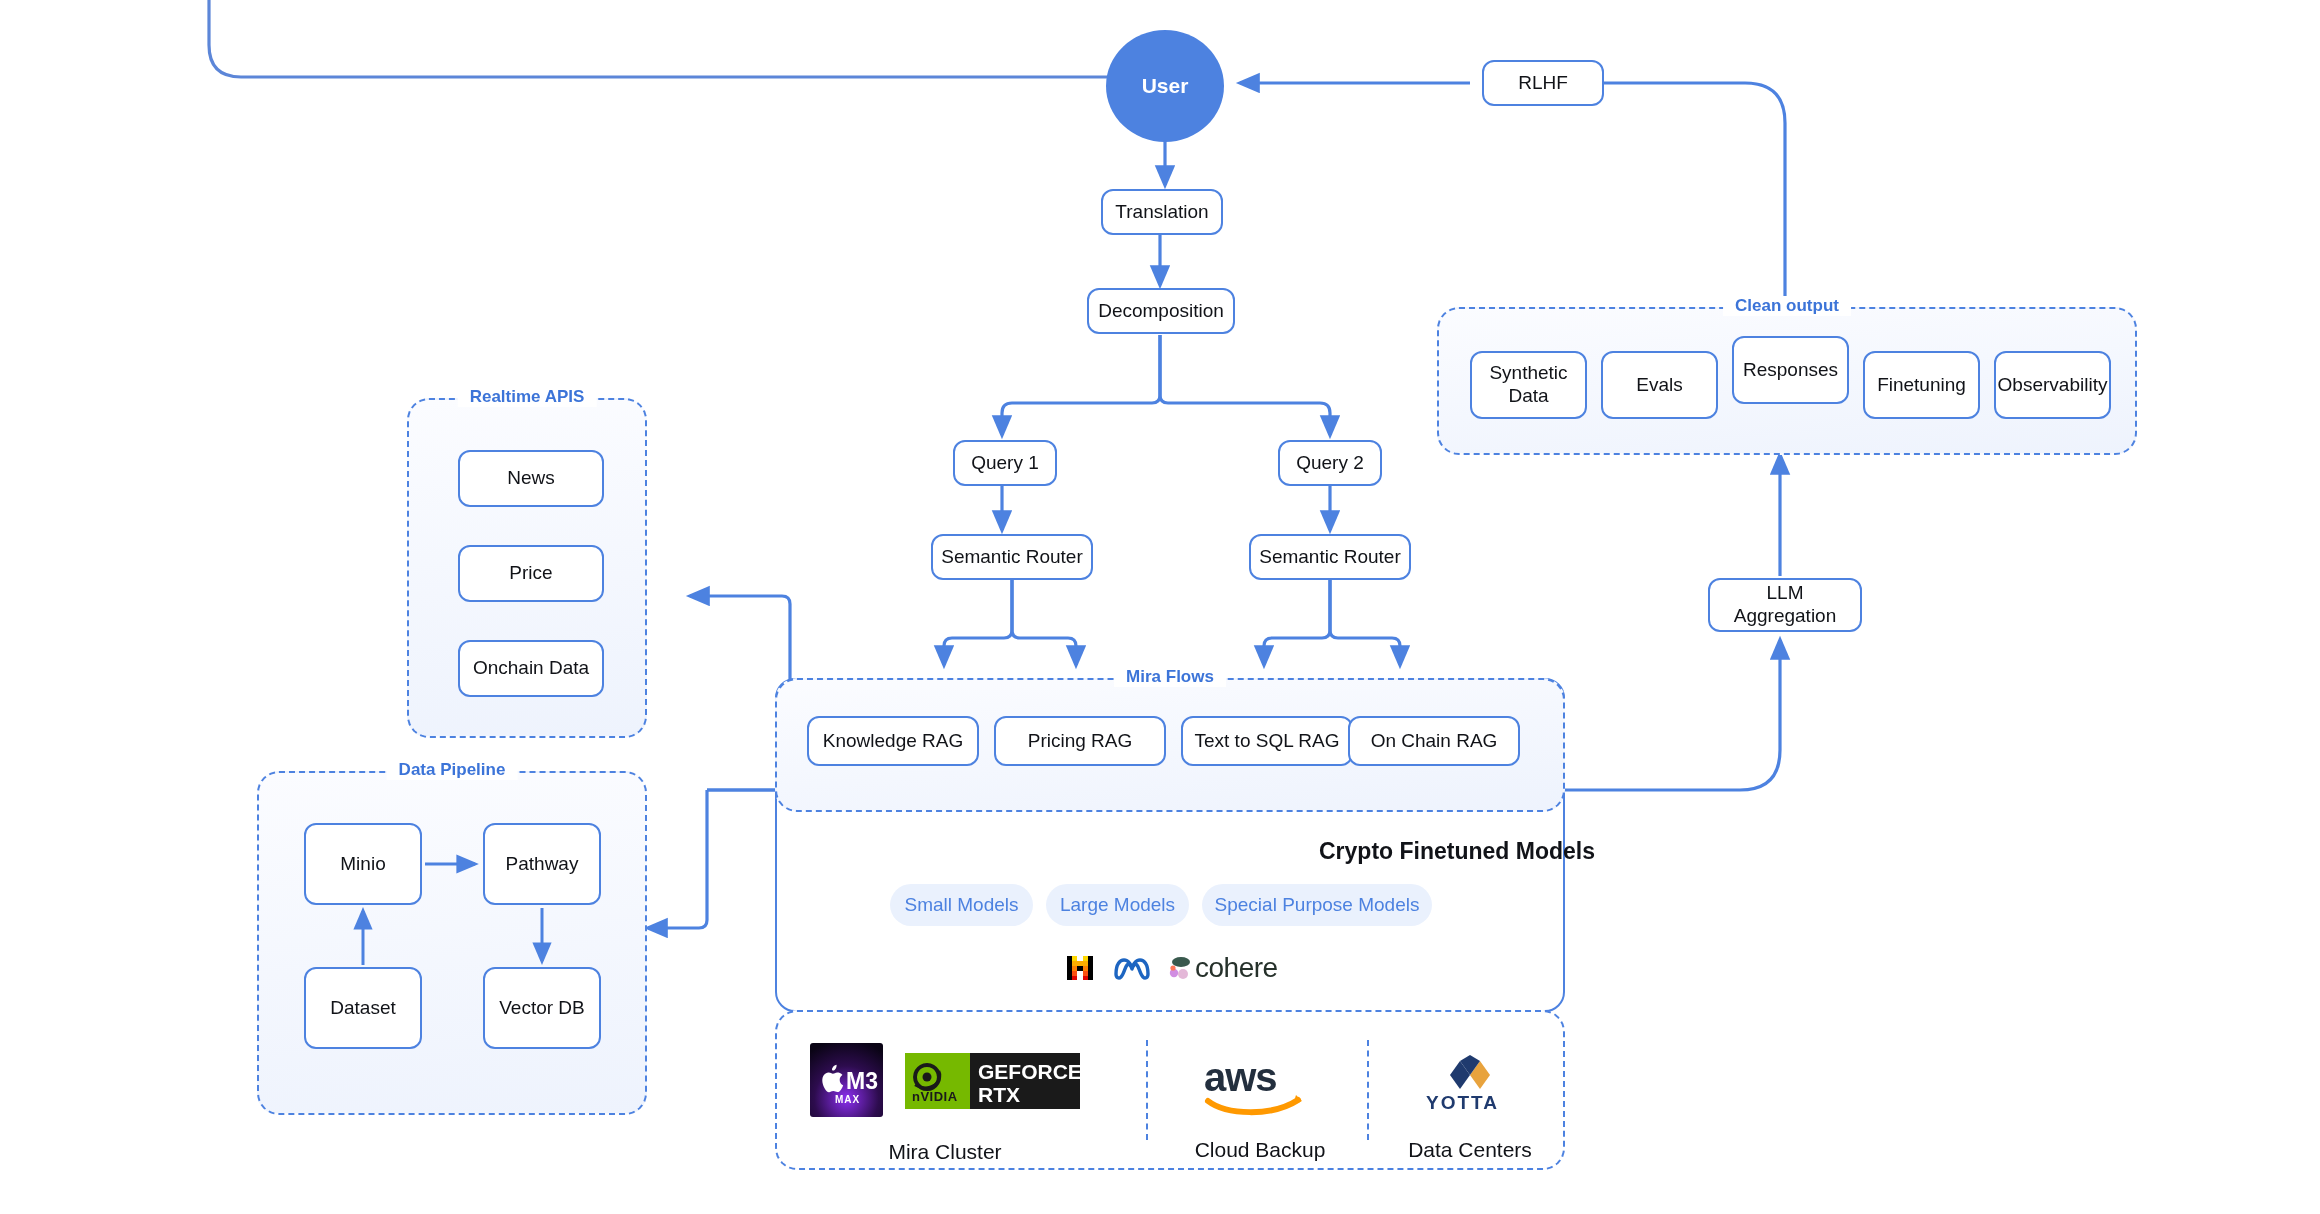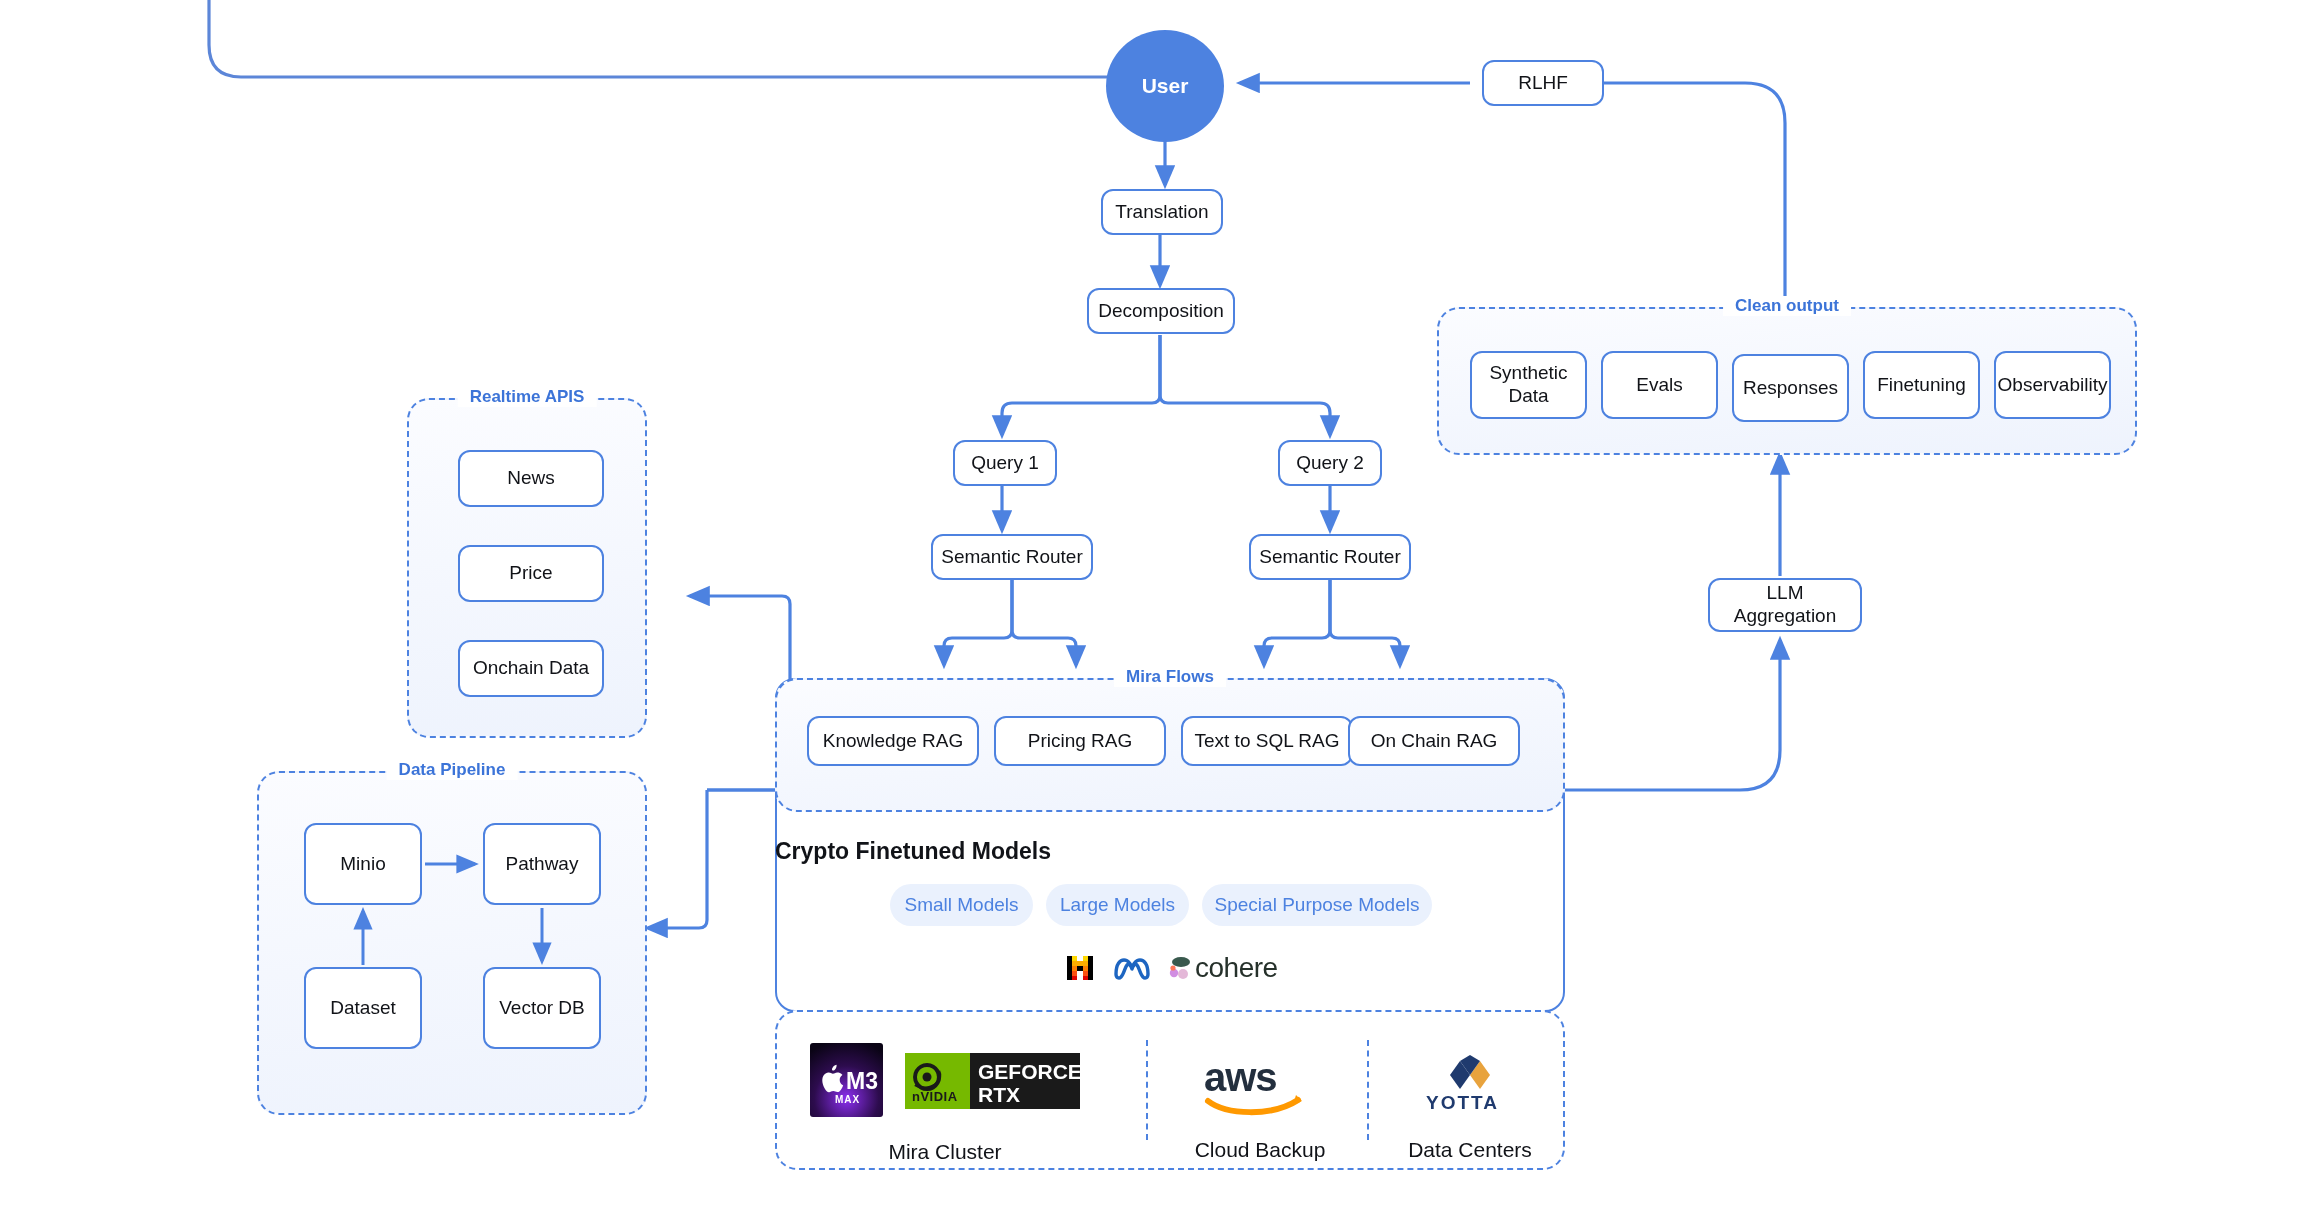--- a/index.html
+++ b/index.html
@@ -24,21 +24,21 @@
   .dashgroup > .grp-title{
     position:absolute;top:-13px;left:50%;transform:translateX(-50%);
     background:#ffffff;padding:0 12px;color:#3c74d8;font-size:17px;font-weight:bold;white-space:nowrap;
   }
   .solidgroup{
     position:absolute;border:2px solid #4d82e0;border-radius:20px;box-sizing:border-box;background:#ffffff;
   }
   .bottomgroup{
     position:absolute;border:2.5px dashed #4d82e0;border-radius:22px;box-sizing:border-box;background:#ffffff;
   }
-  .center-title{position:absolute;width:100%;text-align:left;font-size:23px;color:#111318;font-weight:bold;}
+  .center-title{position:absolute;width:100%;text-align:right;font-size:23px;color:#111318;font-weight:bold;padding-left:30px;}
   .pill{
     position:absolute;background:#eaf1fd;border-radius:28px;color:#4d82e0;font-size:19px;
     display:flex;align-items:center;justify-content:center;padding:0 20px;box-sizing:border-box;white-space:nowrap;
   }
   .ragsline{position:absolute;width:100%;text-align:center;font-size:19px;color:#111318;}
   .hw-label{position:absolute;text-align:center;font-size:21px;color:#111318;}
   .divider{position:absolute;border-left:2.5px dashed #4d82e0;}
   .logorow{position:absolute;display:flex;align-items:center;gap:18px;}
   .cohere-text{font-family:"Liberation Sans",sans-serif;font-size:28px;color:#26312b;letter-spacing:-0.5px;}
 </style>
@@ -118,21 +118,21 @@
   </div>
 
   <div class="dashgroup" style="left:1437px;top:307px;width:700px;height:148px;">
     <div class="grp-title">Clean output</div>
     <div class="node" style="left:31px;top:42px;width:117px;height:68px;">
       <span>Synthetic Data</span>
     </div>
     <div class="node" style="left:162px;top:42px;width:117px;height:68px;">
       <span>Evals</span>
     </div>
-    <div class="node" style="left:293px;top:45px;width:117px;height:68px;">
+    <div class="node" style="left:293px;top:27px;width:117px;height:68px;">
       <span>Responses</span>
     </div>
     <div class="node" style="left:424px;top:42px;width:117px;height:68px;">
       <span>Finetuning</span>
     </div>
     <div class="node" style="left:555px;top:42px;width:117px;height:68px;">
       <span>Observability</span>
     </div>
   </div>
 

